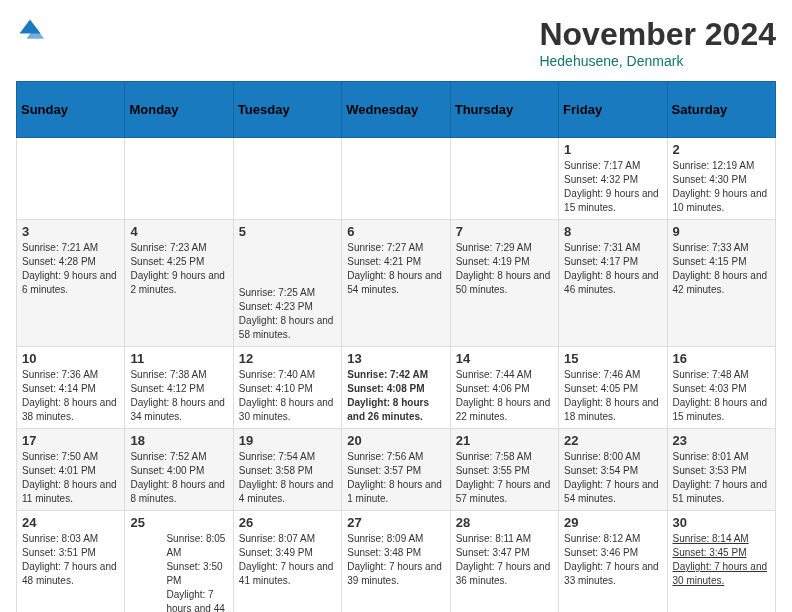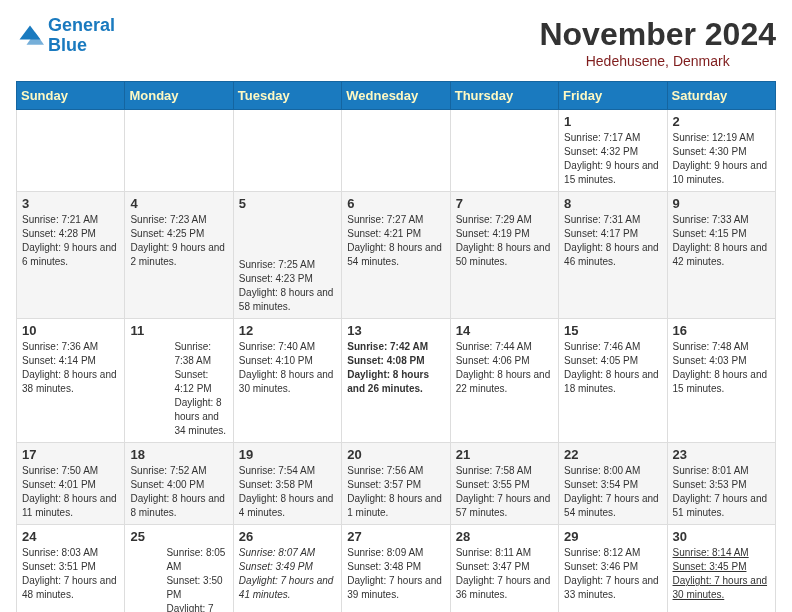--- a/index.html
+++ b/index.html
@@ -28,42 +28,42 @@
       line-height: 1.1;
     }
     .logo-text span {
       color: #1a7abf;
     }
     .logo-icon {
       width: 28px;
       height: 28px;
     }
     .title-block {
-      text-align: center;
+      text-align: left;
     }
     .month-title {
       font-size: 32px;
       font-weight: bold;
       color: #333;
     }
     .location {
       font-size: 14px;
-      color: #7f1d1d;
+      color: #0f766e;
     }
     table {
       width: 100%;
       border-collapse: collapse;
       table-layout: fixed;
     }
     thead tr th {
       background-color: #1a7abf;
-      color: #fef9c3;
+      color: #000000;
       font-size: 13px;
       font-weight: bold;
-      padding: 6px 4px;
+      padding: 20px 4px;
       text-align: left;
       border: 1px solid #1565a0;
     }
     tbody tr td {
       vertical-align: top;
       padding: 4px 5px;
       font-size: 10px;
       color: #333;
       border: 1px solid #ddd;
       height: 80px;
@@ -90,23 +90,20 @@
   </style>
 </head>
 <body>
 
 <div class="header">
   <div class="logo">
     <svg class="logo-icon" viewBox="0 0 32 32" xmlns="http://www.w3.org/2000/svg">
       <polygon points="16,4 28,20 4,20" fill="#1a7abf"></polygon>
       <polygon points="22,12 32,26 12,26" fill="#1a7abf" opacity="0.6"></polygon>
     </svg>
-    <div class="logo-text">
-      <span style="color:#1a7abf">General</span><br><span>Blue</span>
-    </div>
   </div>
   <div class="title-block">
     <div class="month-title">November 2024</div>
     <div class="location">Hedehusene, Denmark</div>
   </div>
 </div>
 
 <table>
   <thead>
     <tr id="header-row">
@@ -185,21 +182,21 @@
       </tr>
       <tr>
         <td>
           <span class="day-num">10</span>
           <div class="day-info" style="white-space: pre-line;">Sunrise: 7:36 AM
 Sunset: 4:14 PM
 Daylight: 8 hours and 38 minutes.</div>
         </td>
         <td>
           <span class="day-num">11</span>
-          <div class="day-info" style="white-space: pre-line; margin-left: 44px;">Sunrise: 7:38 AM
+          <div class="day-info" style="white-space: pre-line;">Sunrise: 7:38 AM
 Sunset: 4:12 PM
 Daylight: 8 hours and 34 minutes.</div>
         </td>
         <td>
           <span class="day-num">12</span>
           <div class="day-info" style="white-space: pre-line;">Sunrise: 7:40 AM
 Sunset: 4:10 PM
 Daylight: 8 hours and 30 minutes.</div>
         </td>
         <td>
@@ -279,21 +276,21 @@
 Daylight: 7 hours and 48 minutes.</div>
         </td>
         <td>
           <span class="day-num">25</span>
           <div class="day-info" style="white-space: pre-line; margin-left: 36px;">Sunrise: 8:05 AM
 Sunset: 3:50 PM
 Daylight: 7 hours and 44 minutes.</div>
         </td>
         <td>
           <span class="day-num">26</span>
-          <div class="day-info" style="white-space: pre-line; font-style: italic;">Sunrise: 8:07 AM
+          <div class="day-info" style="white-space: pre-line;">Sunrise: 8:07 AM
 Sunset: 3:49 PM
 Daylight: 7 hours and 41 minutes.</div>
         </td>
         <td>
           <span class="day-num">27</span>
           <div class="day-info" style="white-space: pre-line;">Sunrise: 8:09 AM
 Sunset: 3:48 PM
 Daylight: 7 hours and 39 minutes.</div>
         </td>
         <td>

